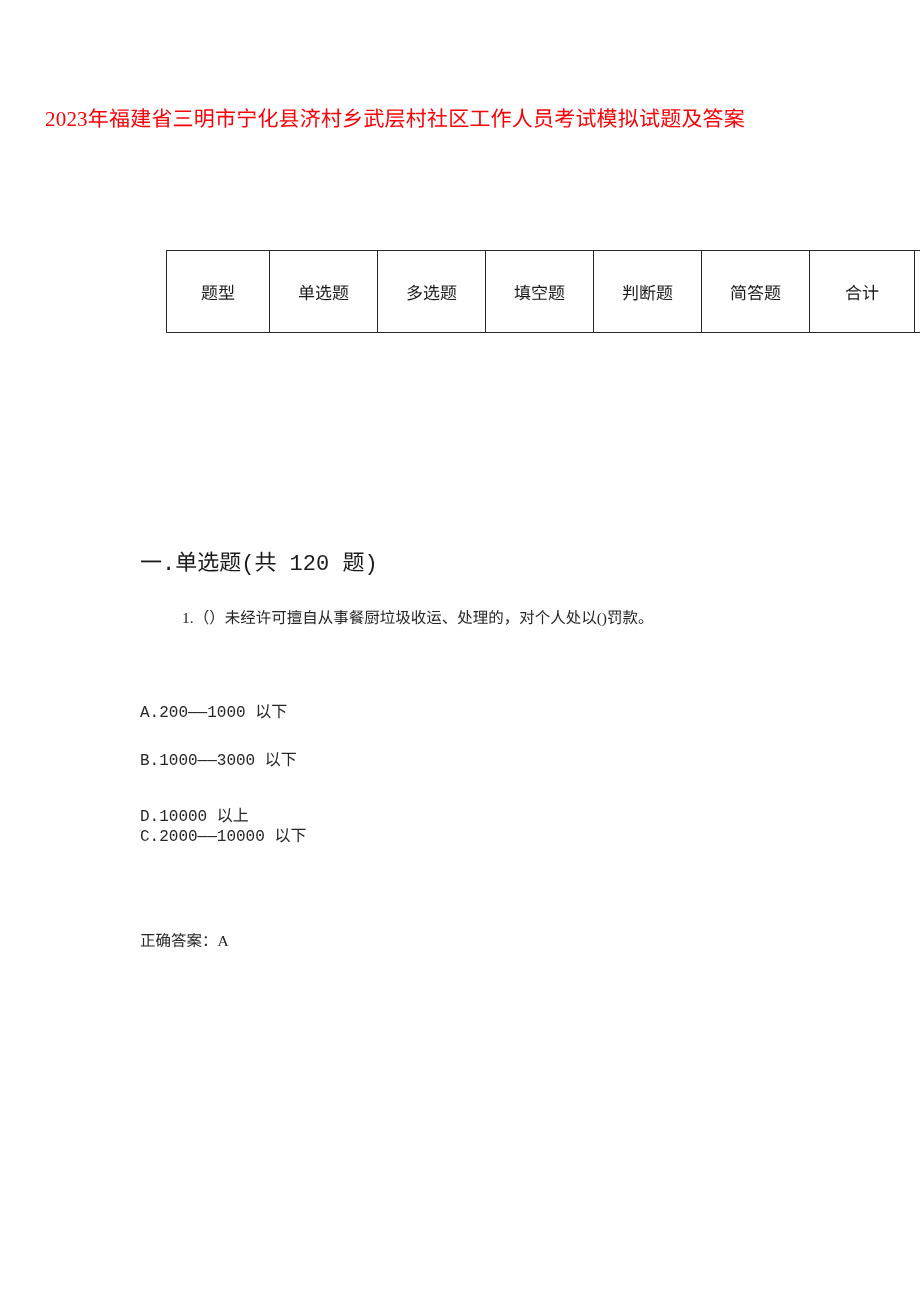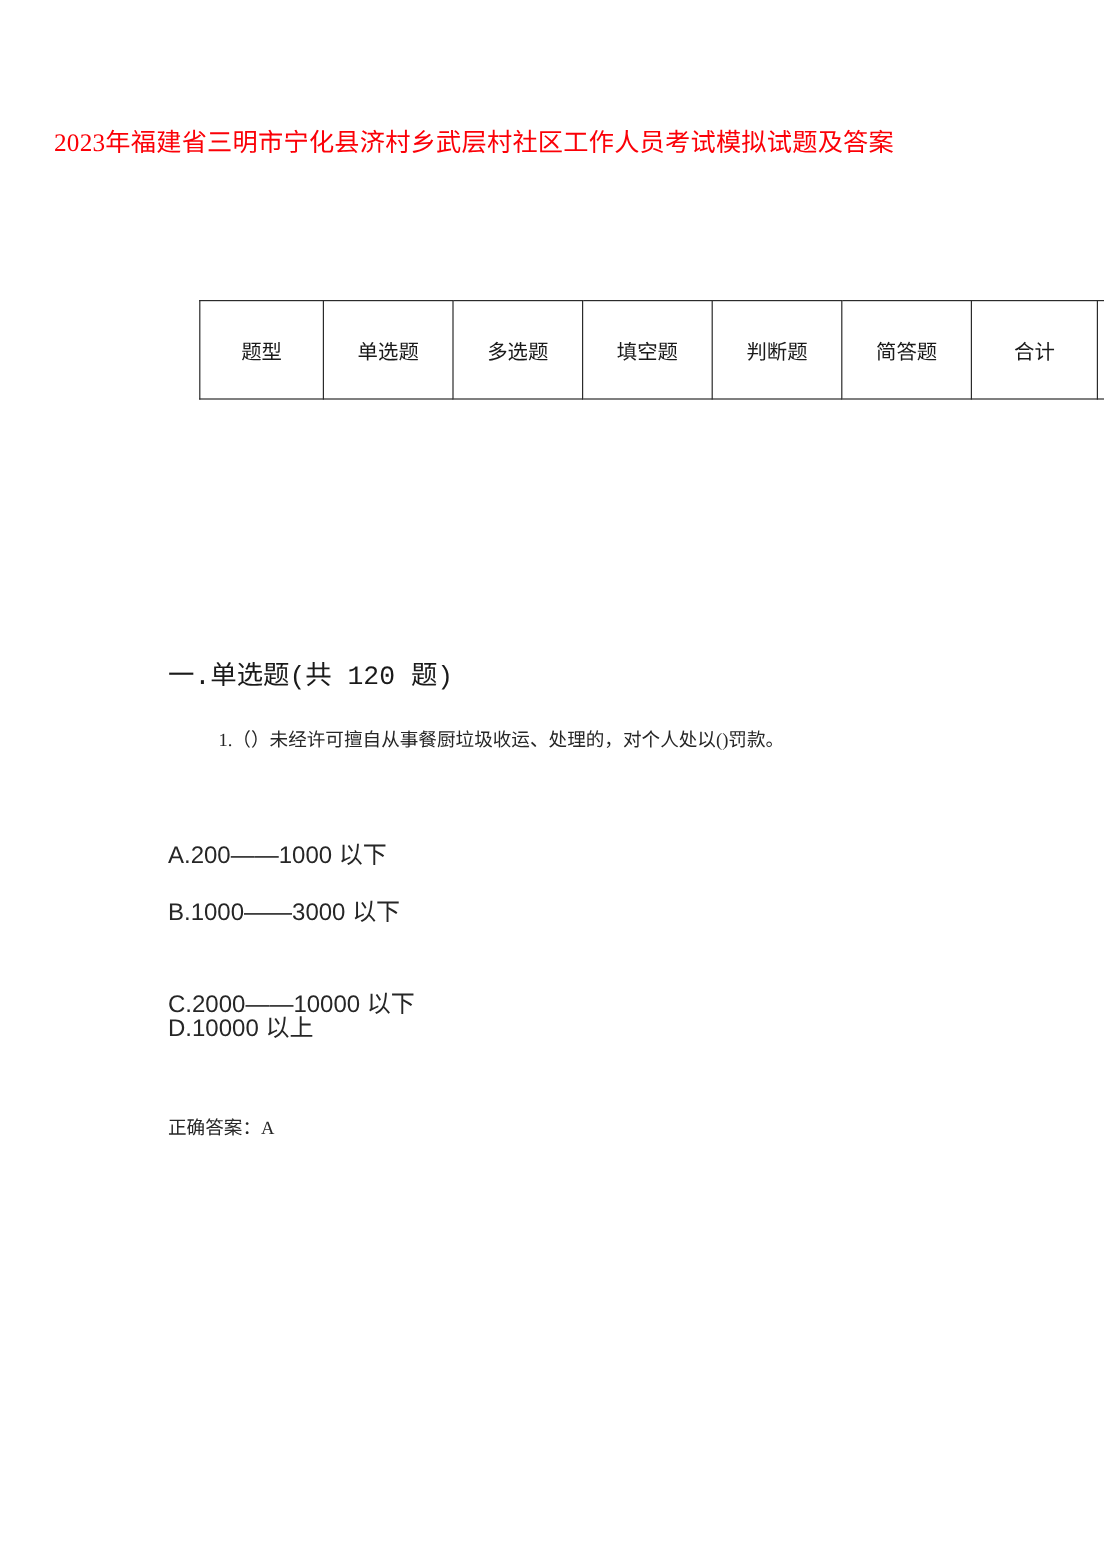--- a/index.html
+++ b/index.html
@@ -107,30 +107,30 @@
     color: #262626;
     white-space: nowrap;
     margin-left: 34px;
   }
   #q1-stem { top: 605px; }
   #q2-stem { top: 1080px; }
 
   .option {
     position: absolute;
     left: 140px;
-    font-family: Liberation Sans, sans-serif;
-    font-size: 20px;
+    font-family: Liberation Mono, monospace;
+    font-size: 16px;
     line-height: 26px;
     color: #262626;
     white-space: nowrap;
   }
   #q1-opt-0 { top: 700px; }
   #q1-opt-1 { top: 748px; }
   #q1-opt-2 { top: 824px; }
-  #q1-opt-3 { top: 844px; }
+  #q1-opt-3 { top: 804px; }
 
   .answer-line {
     position: absolute;
     left: 140px;
     top: 892px;
     font-family: "Liberation Serif", "DejaVu Serif", serif;
     font-size: 15.5px;
     line-height: 26px;
     color: #262626;
     white-space: nowrap;

